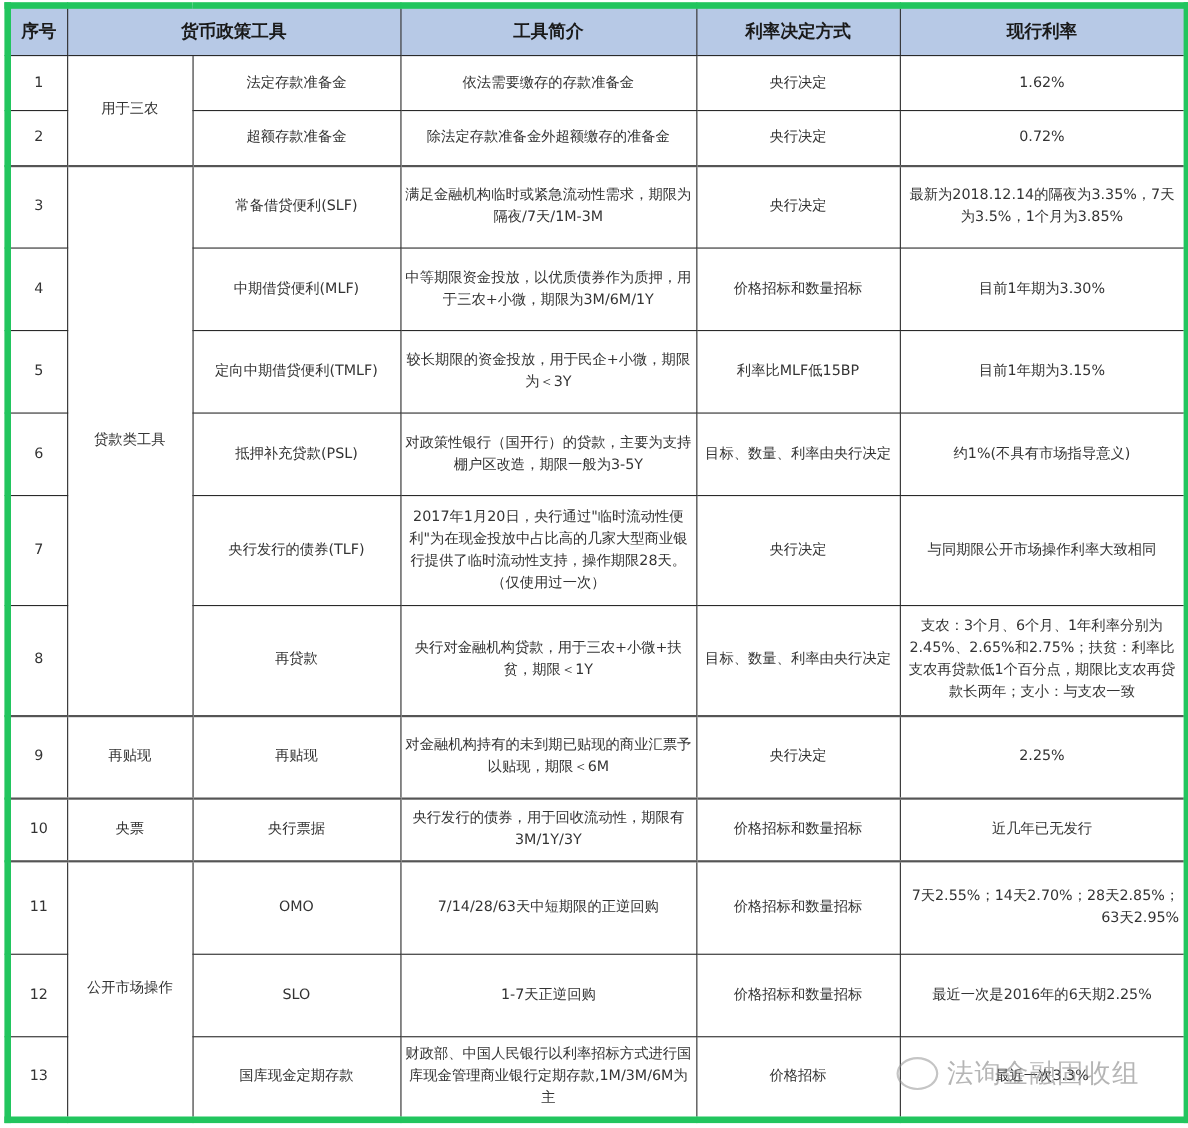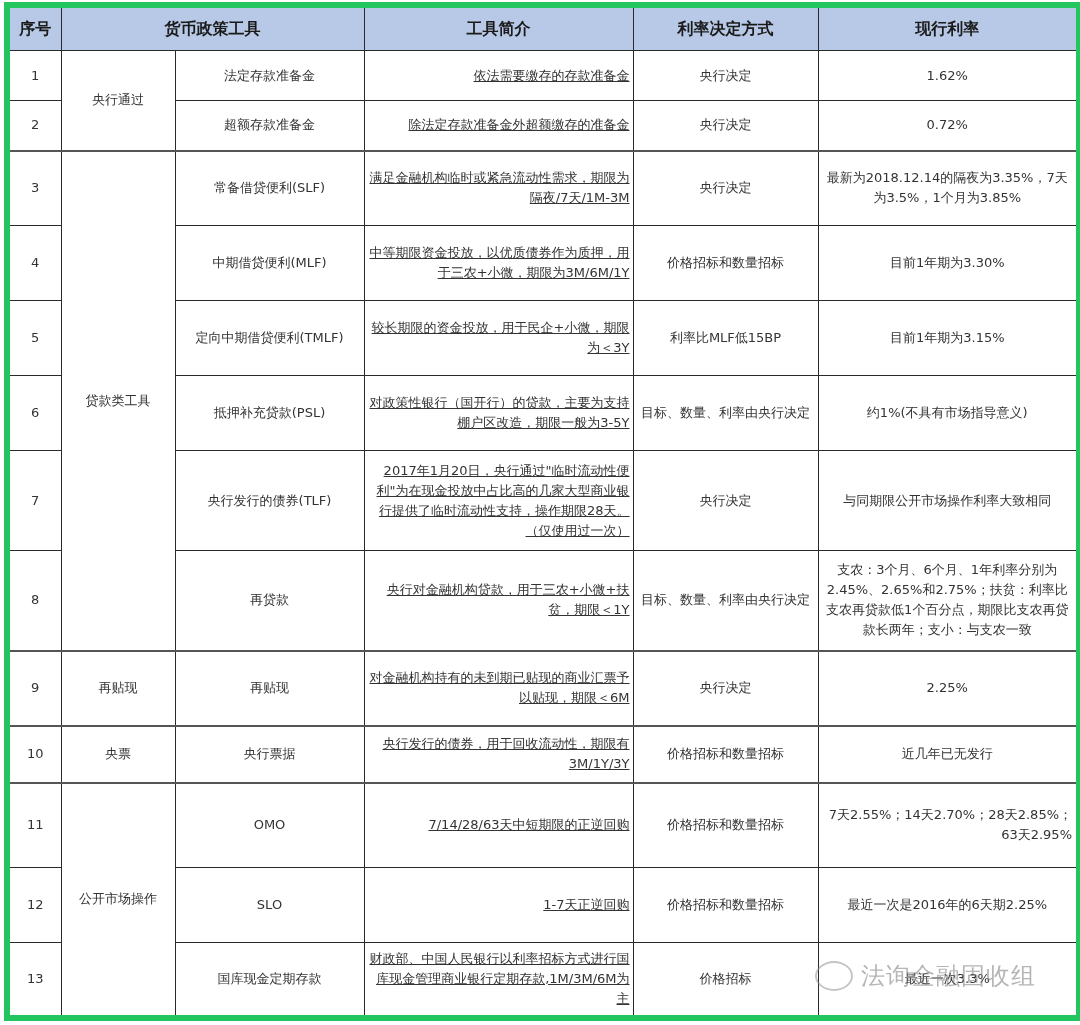--- a/index.html
+++ b/index.html
@@ -3,21 +3,21 @@
 <meta charset="utf-8">
 <style>
   html, body { margin:0; padding:0; background:#ffffff; }
   body { width:1080px; height:1025px; overflow:hidden; position:relative;
          font-family:"DejaVu Sans", "Liberation Sans", sans-serif; color:#333; }
   table { position:absolute; left:4px; top:2px; border-collapse:collapse;
           table-layout:fixed; width:1072px; border:6px solid #22c55e; }
   th, td { border:1px solid #2a2a2a; padding:0 4px; font-size:13px; line-height:20px;
            text-align:center; vertical-align:middle; }
   th { background:#b7c9e6; height:42px; font-size:16px; font-weight:bold; color:#1a1a1a; }
-  td.desc { text-align:right; padding:0 3px;text-decoration:underline; }
+  td.desc { text-align:center; padding:0 3px; }
   td.rate-right { text-align:right; }
   tr.sep td { border-top:2px solid #555; }
   .watermark { position:absolute; left:815px; top:960px; font-size:24px; color:rgba(120,120,120,0.55);
                display:flex; align-items:center; gap:8px; pointer-events:none; letter-spacing:1px; }
   .wm-icon { width:34px; height:26px; border:2px solid rgba(140,140,140,0.5); border-radius:50%;
              position:relative; }
 </style>
 </head>
 <body>
 
@@ -35,21 +35,21 @@
       <th>序号</th>
       <th colspan="2">货币政策工具</th>
       <th>工具简介</th>
       <th>利率决定方式</th>
       <th>现行利率</th>
     </tr>
   </thead>
   <tbody>
     <tr style="height:50px">
       <td>1</td>
-      <td rowspan="2">央行通过</td>
+      <td rowspan="2">用于三农</td>
       <td>法定存款准备金</td>
       <td class="desc">依法需要缴存的存款准备金</td>
       <td>央行决定</td>
       <td>1.62%</td>
     </tr>
     <tr style="height:50px">
       <td>2</td>
       <td>超额存款准备金</td>
       <td class="desc">除法定存款准备金外超额缴存的准备金</td>
       <td>央行决定</td>

